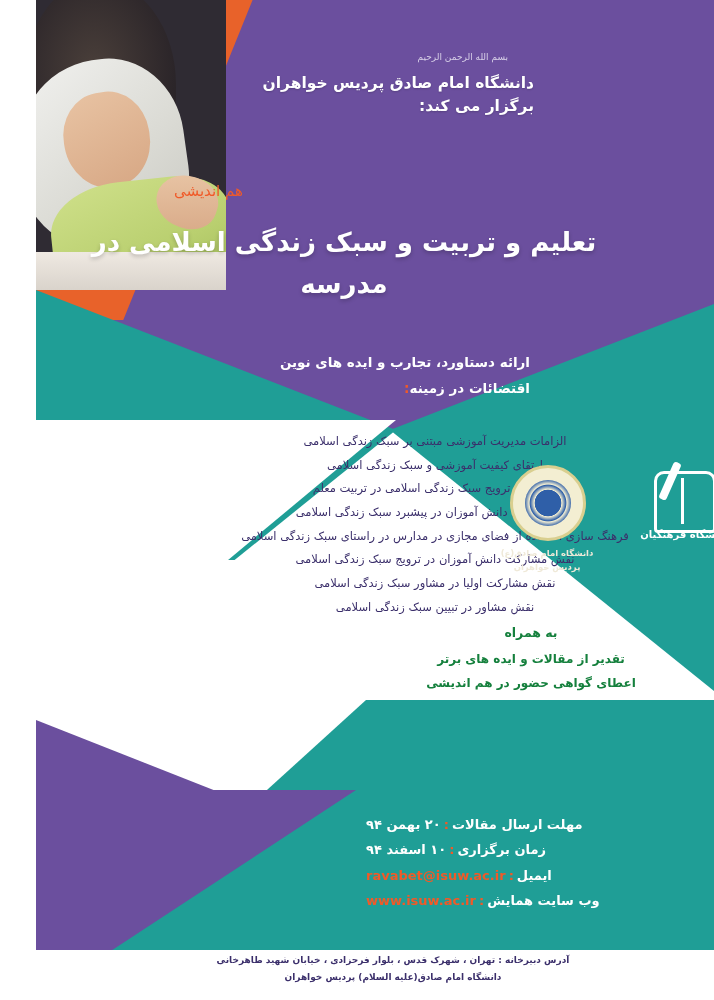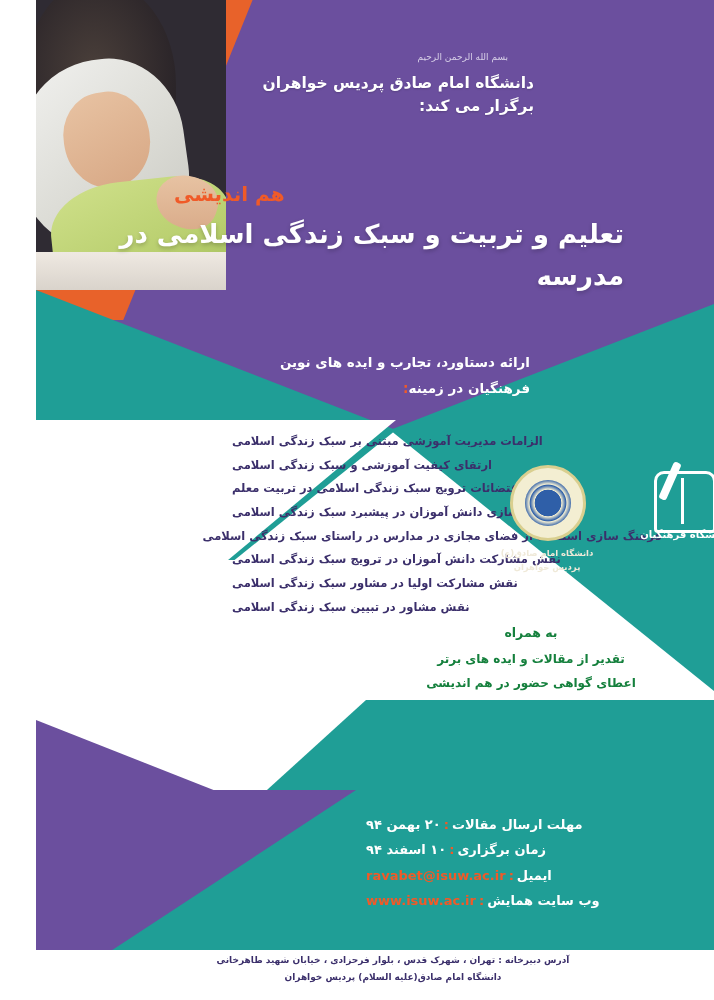--- a/index.html
+++ b/index.html
@@ -117,38 +117,38 @@
     letter-spacing:.5px;
   }
   .line-org{
     position:absolute;right:180px;top:72px;width:320px;text-align:right;
     color:#ffffff;font-size:15.5px;font-weight:bold;line-height:1.5;
     text-shadow:0 1px 2px rgba(0,0,0,.18);
   }
 
   .ham-andishi{
     position:absolute;right:120px;top:182px;width:460px;text-align:left;
-    color:#f05a28;font-size:20px;font-weight:bold;
+    color:#f05a28;font-size:15px;font-weight:normal;
   }
   .ham-andishi span{padding-left:40px;}
   .main-title{
-    position:absolute;right:90px;top:214px;width:560px;text-align:right;
+    position:absolute;right:90px;top:222px;width:560px;text-align:center;
     color:#ffffff;font-size:26px;font-weight:bold;line-height:1.6;
     text-shadow:0 2px 4px rgba(0,0,0,.22);
   }
 
   .subcall{
     position:absolute;right:184px;top:350px;width:300px;text-align:right;
     color:#ffffff;font-size:13.5px;font-weight:bold;line-height:1.9;
   }
   .subcall .dot{color:#f05a28;}
 
   .topics{
-    position:absolute;right:52px;top:430px;width:430px;text-align:left;
-    color:#3b2f6b;font-size:11.5px;font-weight:bold;line-height:2.06;
+    position:absolute;right:64px;top:430px;width:430px;text-align:center;
+    color:#3b2f6b;font-size:11.5px;font-weight:normal;line-height:2.06;
     direction:rtl;
   }
   .topics div{white-space:nowrap;}
 
   
   .logo-wrap{
     position:absolute;left:0;right:0;top:455px;height:120px;
   }
   .logo-center{
     position:absolute;left:470px;top:10px;width:80px;height:80px;
@@ -241,21 +241,21 @@
 
     <div class="ham-andishi">
       <span>هم اندیشی</span>
     </div>
 
     <div class="main-title">تعلیم و تربیت و سبک زندگی اسلامی در مدرسه</div>
 
     <div class="subcall">
       <div>ارائه دستاورد، تجارب و ایده های نوین</div>
       <div>
-        <span>فرهنگیان در زمینه</span><span class="dot">:</span>
+        <span>اقتضائات در زمینه</span><span class="dot">:</span>
       </div>
     </div>
 
     <div class="topics">
       <div>الزامات مدیریت آموزشی مبتنی بر سبک زندگی اسلامی</div>
       <div>ارتقای کیفیت آموزشی و سبک زندگی اسلامی</div>
       <div>اقتضائات ترویج سبک زندگی اسلامی در تربیت معلم</div>
       <div>توانمند سازی دانش آموزان در پیشبرد سبک زندگی اسلامی</div>
       <div>فرهنگ سازی استفاده از فضای مجازی در مدارس در راستای سبک زندگی اسلامی</div>
       <div>نقش مشارکت دانش آموزان در ترویج سبک زندگی اسلامی</div>

